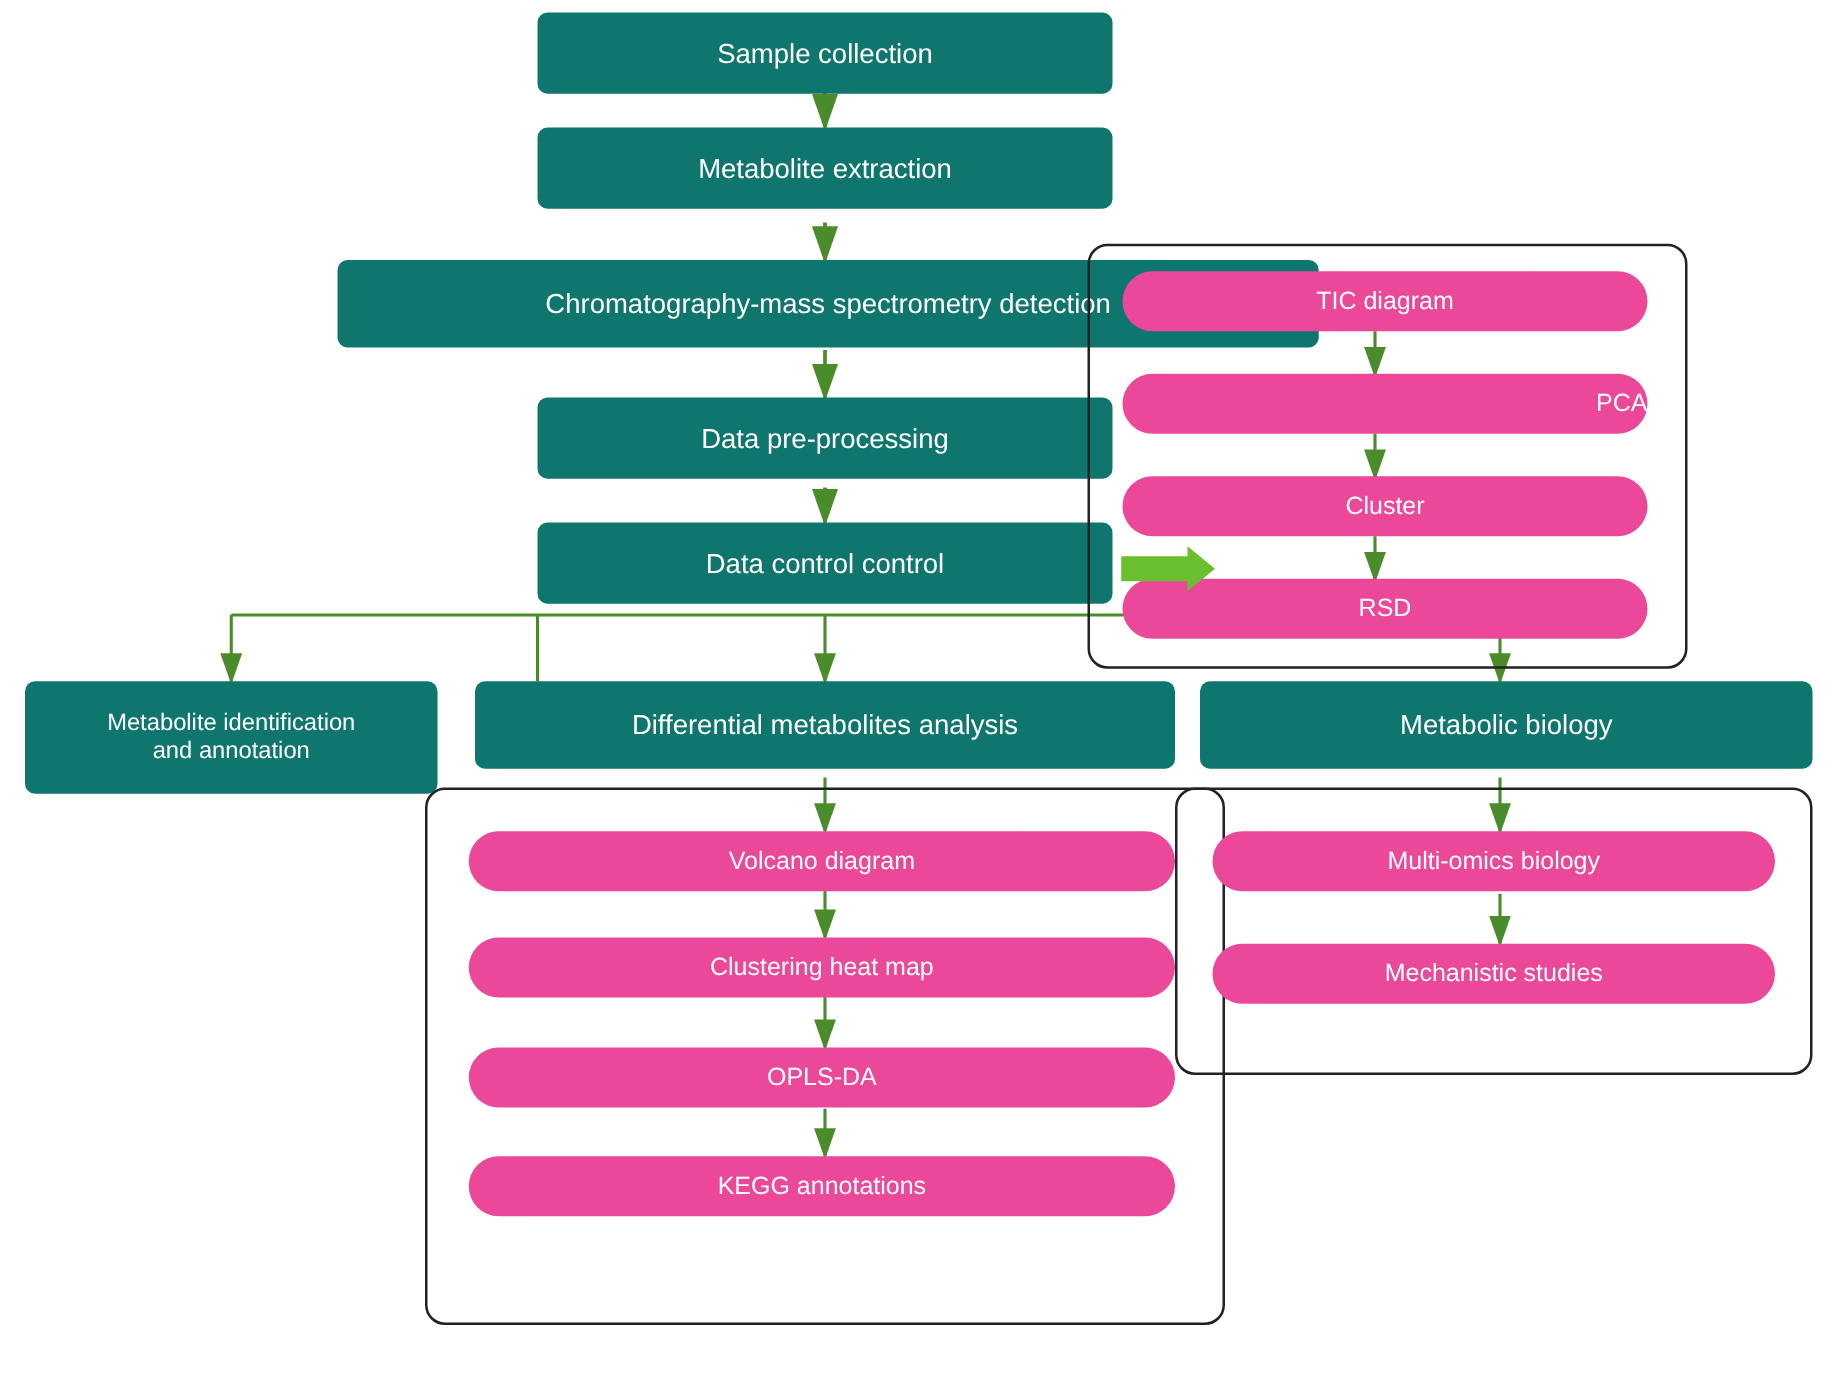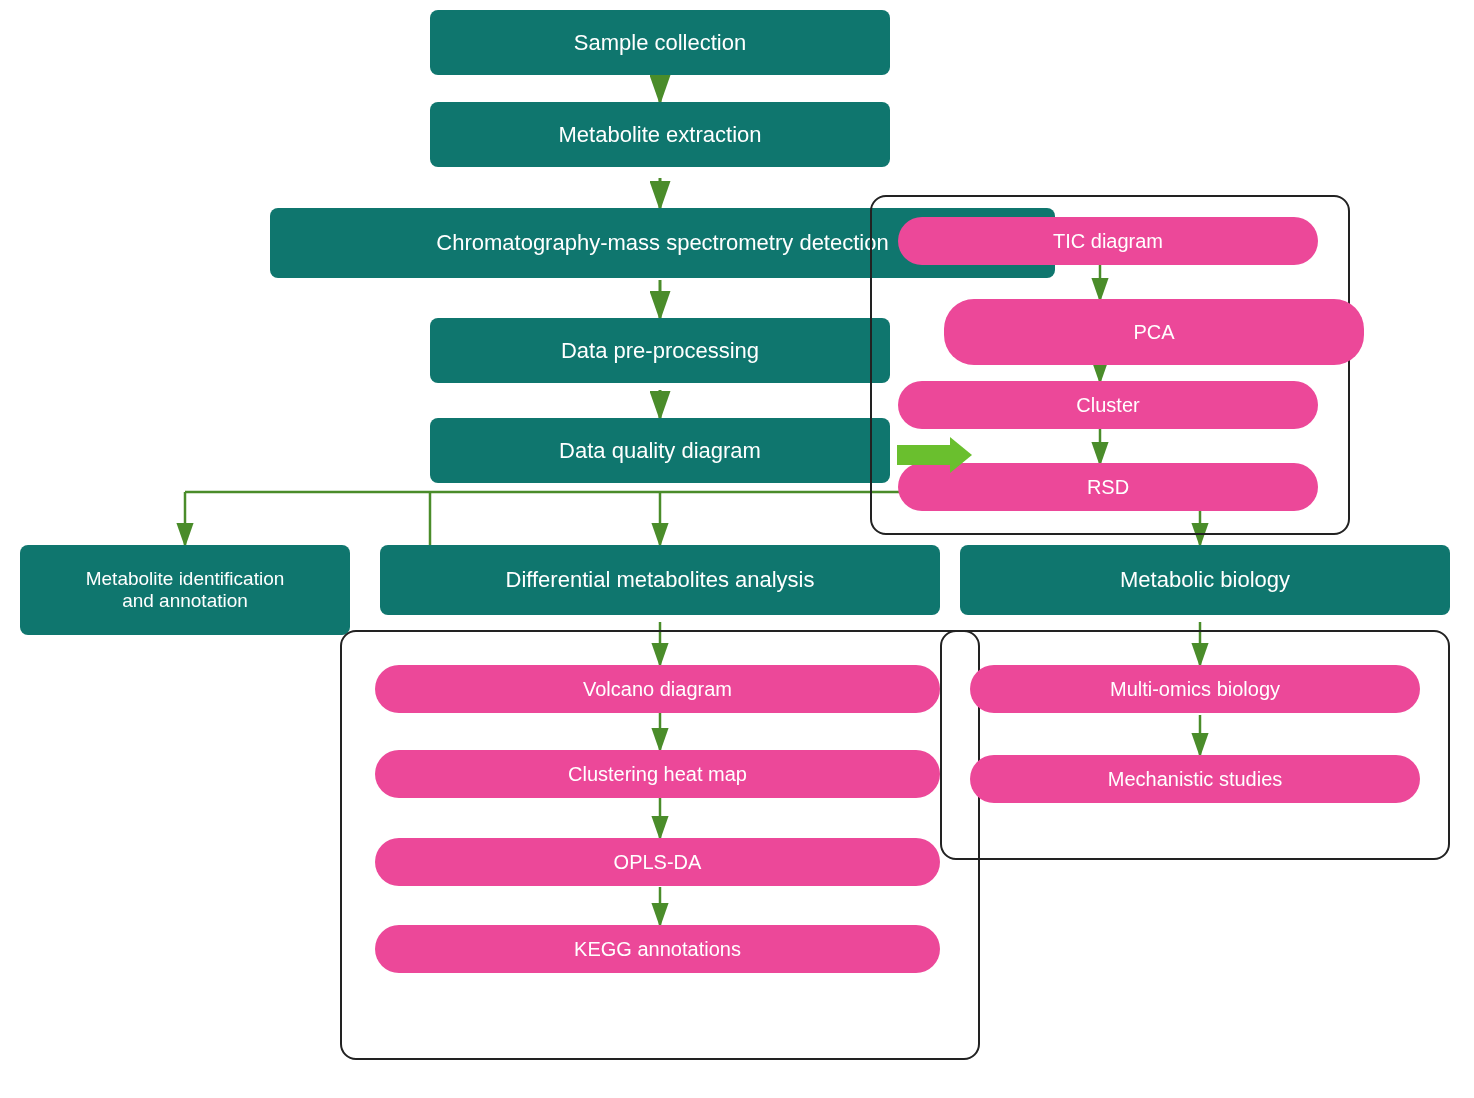--- a/index.html
+++ b/index.html
@@ -128,31 +128,31 @@
 
   <div class="box-dark" style="left:270px; top:208px; width:785px; height:70px;">
     <span>Chromatography-mass spectrometry detection</span>
   </div>
 
   <div class="box-dark" style="left:430px; top:318px; width:460px; height:65px;">
     <span>Data pre-processing</span>
   </div>
 
   <div class="box-dark" style="left:430px; top:418px; width:460px; height:65px;">
-    <span>Data quality diagram</span>
+    <span>Data control control</span>
   </div>
 
   <div class="container-box" style="left:870px; top:195px; width:480px; height:340px;">
   </div>
 
   <div class="box-light" style="left:898px; top:217px; width:420px; height:48px;">
     <span>TIC diagram</span>
   </div>
 
-  <div class="box-light" style="left:944px; top:299px; width:420px; height:66px;">
+  <div class="box-light" style="left:898px; top:299px; width:420px; height:48px;justify-content:flex-end;">
     <span>PCA</span>
   </div>
 
   <div class="box-light" style="left:898px; top:381px; width:420px; height:48px;">
     <span>Cluster</span>
   </div>
 
   <div class="box-light" style="left:898px; top:463px; width:420px; height:48px;text-align:right;">
     <span>RSD</span>
   </div>

